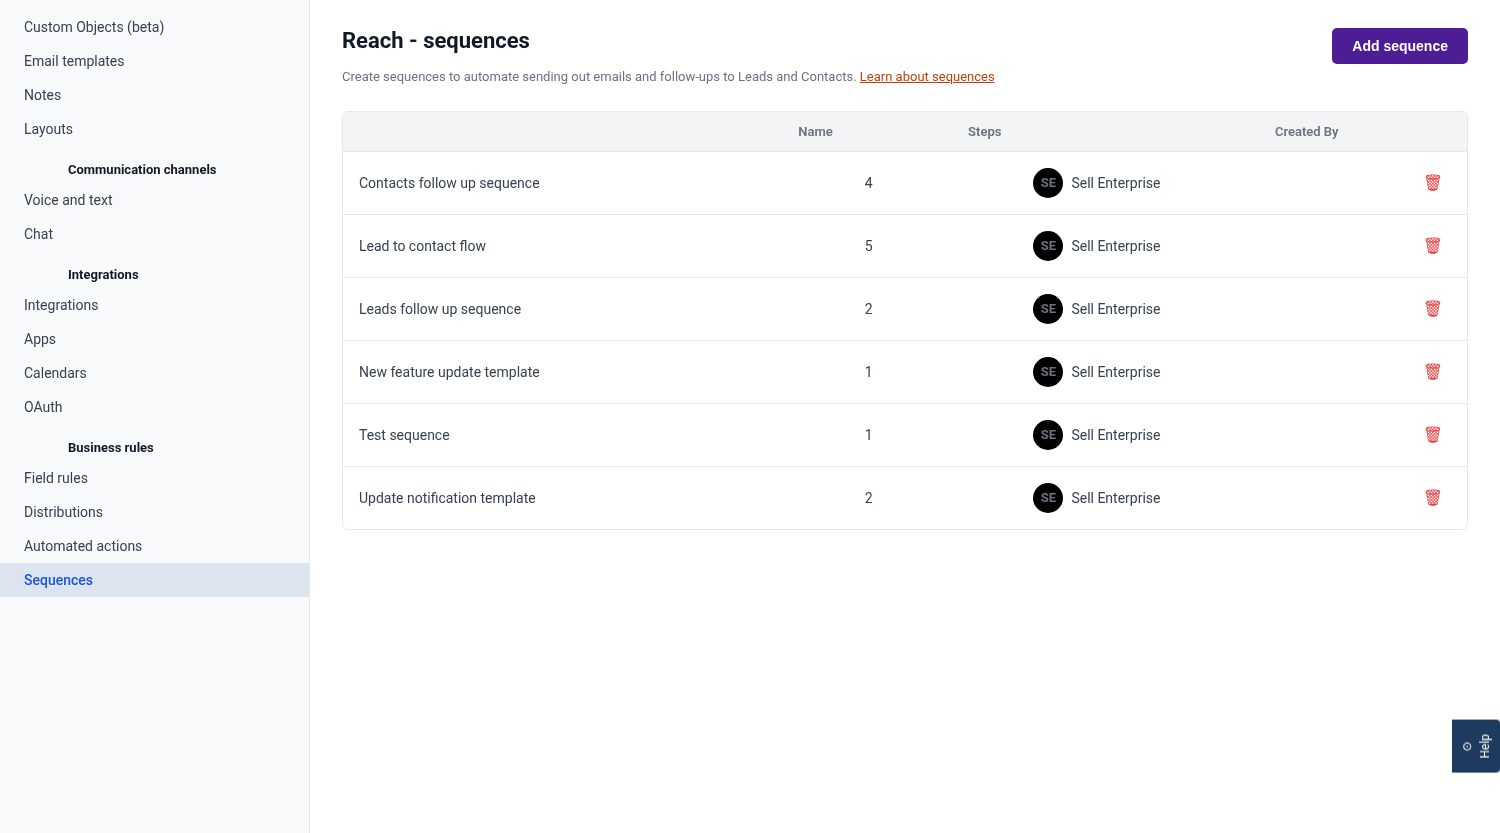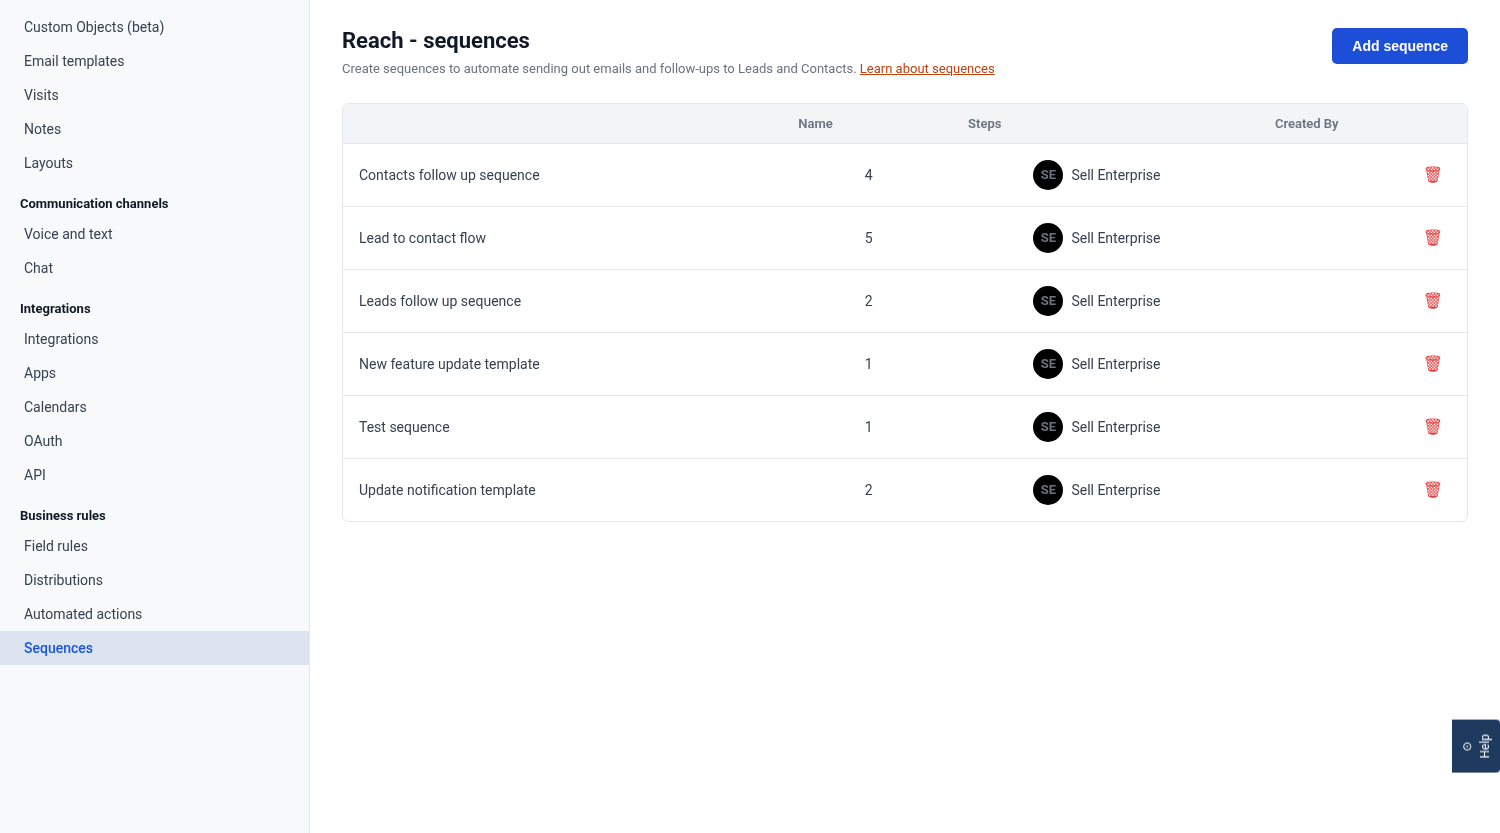--- a/index.html
+++ b/index.html
@@ -24,55 +24,56 @@
     .sidebar-item.active {
       background: #dce4ef;
       font-weight: 500;
       color: #1a56db;
     }
     .sidebar-section-header {
       padding: 16px 20px 6px 20px;
       font-weight: 700;
       font-size: 13px;
       color: #111827;
+      margin-left: 48px;
     }
 
     
     .main {
       flex: 1;
       overflow-y: auto;
       padding: 28px 32px;
       background: #fff;
     }
 
     .page-header {
       display: flex;
       justify-content: space-between;
       align-items: flex-start;
       margin-bottom: 24px;
     }
     .page-title {
       font-size: 22px;
       font-weight: 700;
       color: #111827;
-      margin-bottom: 6px;
+      margin-bottom: 14px;
     }
     .page-subtitle {
       font-size: 13px;
       color: #6b7280;
       max-width: 700px;
       line-height: 1.5;
     }
     .page-subtitle a {
       color: #c2410c;
       text-decoration: underline;
     }
 
     .add-btn {
-      background: #1d4ed8;
+      background: #4c1d95;
       color: #fff;
       border: none;
       border-radius: 5px;
       padding: 10px 20px;
       font-size: 14px;
       font-weight: 600;
       cursor: pointer;
       white-space: nowrap;
       flex-shrink: 0;
     }
@@ -163,34 +164,32 @@
     }
   </style>
 </head>
 <body>
 
 <nav class="sidebar">
 
   <div id="sidebar-top">
       <div class="sidebar-item">Custom Objects (beta)</div>
       <div class="sidebar-item">Email templates</div>
-      <div class="sidebar-item">Visits</div>
       <div class="sidebar-item">Notes</div>
       <div class="sidebar-item">Layouts</div>
     </div>
   <div id="sidebar-sections">
       <div class="sidebar-section-header">Communication channels</div>
       <div class="sidebar-item">Voice and text</div>
       <div class="sidebar-item">Chat</div>
       <div class="sidebar-section-header">Integrations</div>
       <div class="sidebar-item">Integrations</div>
       <div class="sidebar-item">Apps</div>
       <div class="sidebar-item">Calendars</div>
       <div class="sidebar-item">OAuth</div>
-      <div class="sidebar-item">API</div>
       <div class="sidebar-section-header">Business rules</div>
       <div class="sidebar-item">Field rules</div>
       <div class="sidebar-item">Distributions</div>
       <div class="sidebar-item">Automated actions</div>
       <div class="sidebar-item active">Sequences</div>
     </div>
 </nav>
 
 <main class="main">
   <div class="page-header">

